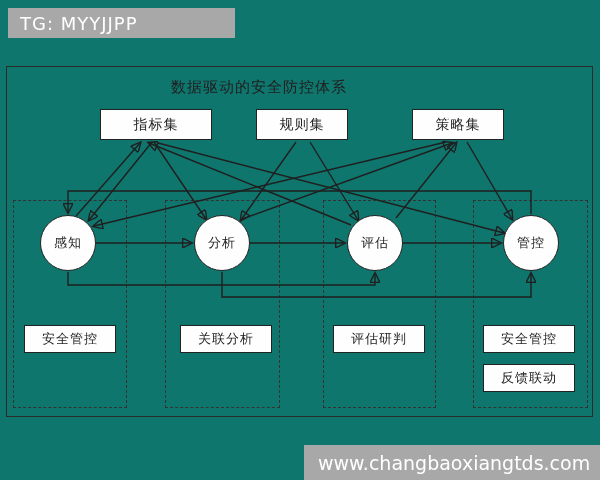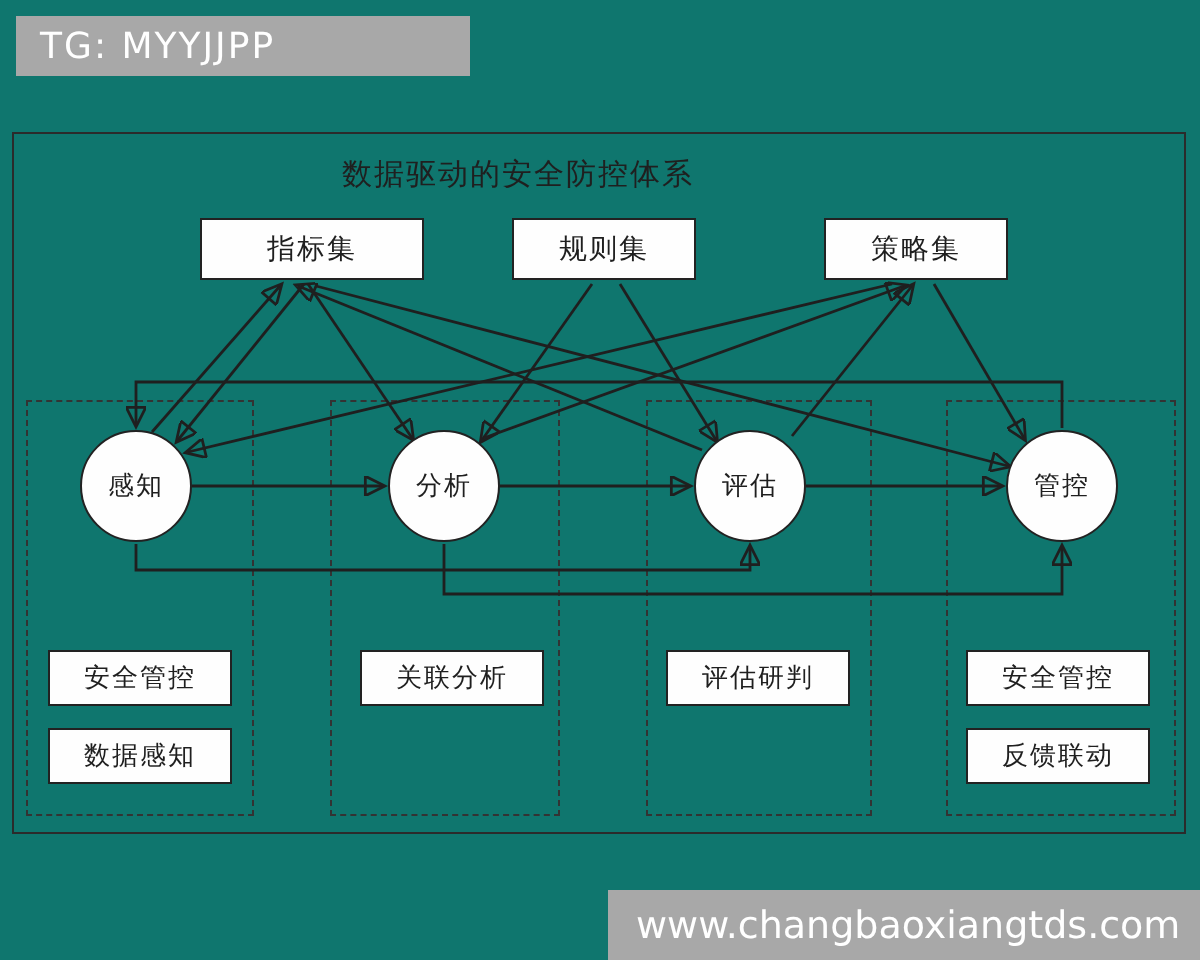--- a/index.html
+++ b/index.html
@@ -70,21 +70,20 @@
   <div class="tbox" style="left:100px;top:109px;width:112px">指标集</div>
   <div class="tbox" style="left:412px;top:109px;width:92px">策略集</div>
   <div class="tbox" style="left:256px;top:109px;width:92px">规则集</div>
 
   <div class="circle" style="left:40px;top:215px">感知</div>
   <div class="circle" style="left:194px;top:215px">分析</div>
   <div class="circle" style="left:347px;top:215px">评估</div>
   <div class="circle" style="left:503px;top:215px">管控</div>
 
   <div class="lbox" style="left:24px;top:325px">安全管控</div>
-  <div class="lbox" style="left:24px;top:364px">数据感知</div>
   <div class="lbox" style="left:180px;top:325px">关联分析</div>
   <div class="lbox" style="left:333px;top:325px">评估研判</div>
   <div class="lbox" style="left:483px;top:325px">安全管控</div>
   <div class="lbox" style="left:483px;top:364px">反馈联动</div>
 
   <div id="banner-bottom" class="banner">www.changbaoxiangtds.com</div>
 
 </div>
 
 </body></html>

